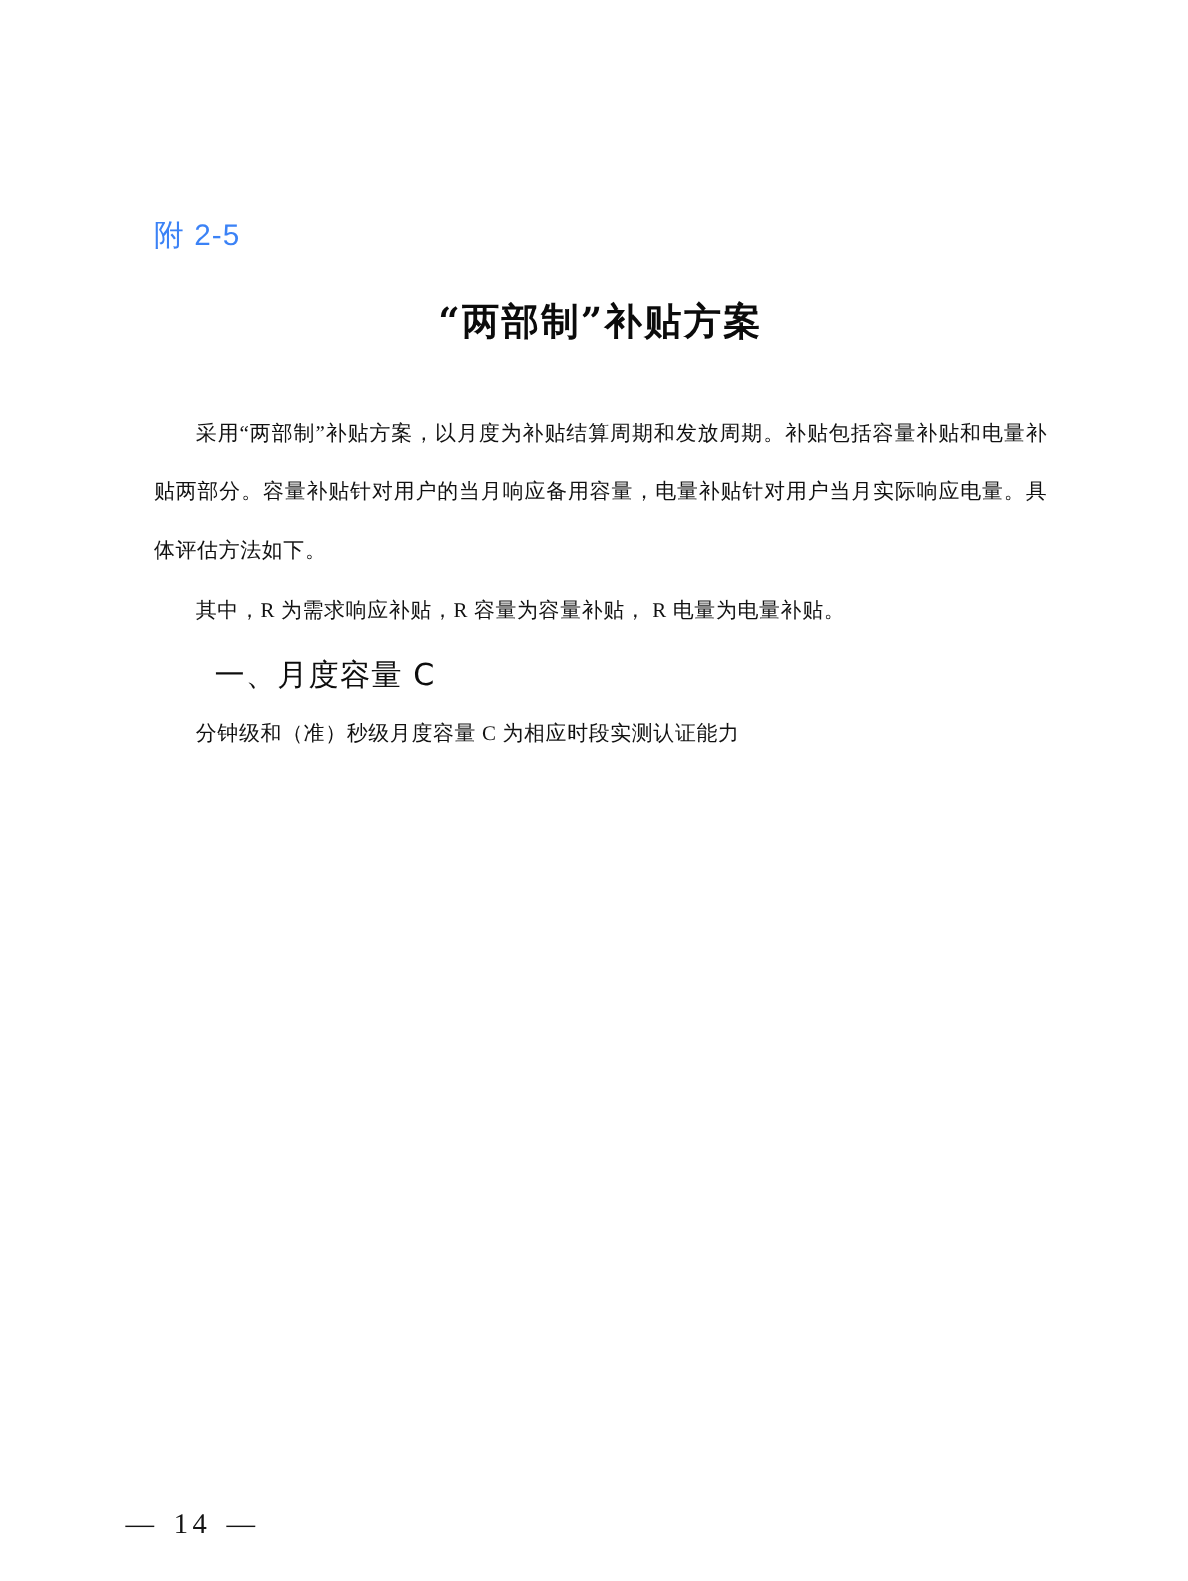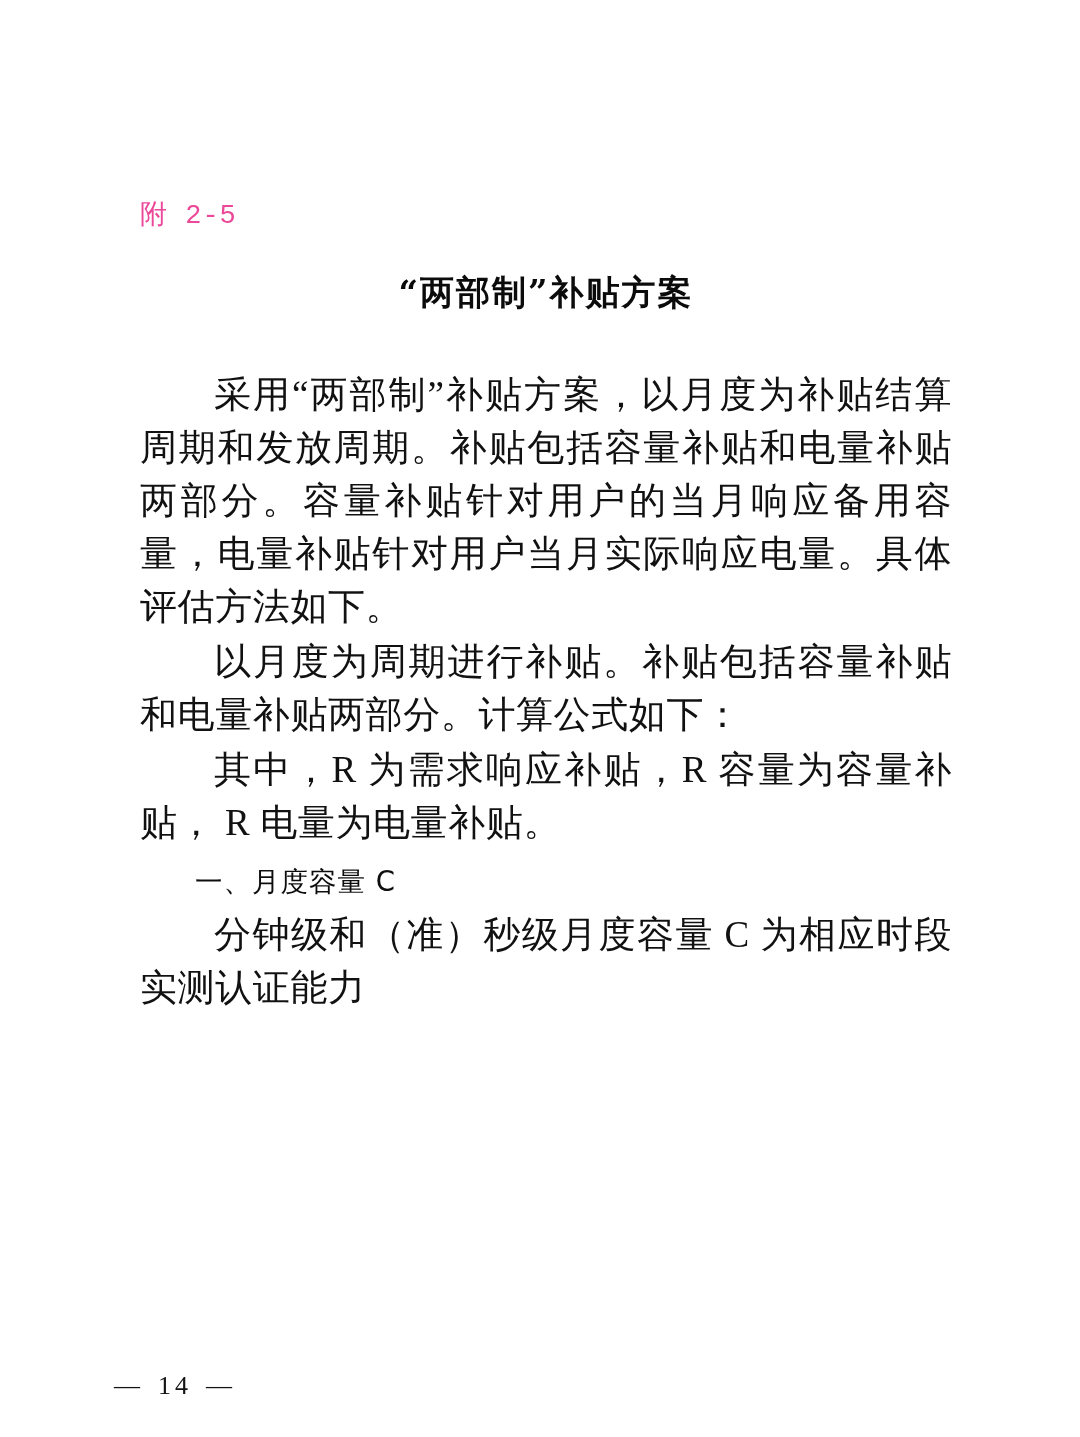--- a/index.html
+++ b/index.html
@@ -19,35 +19,35 @@
     position: absolute;
     left: 0; top: 0;
     width: 1080px;
     height: 1437px;
     box-sizing: border-box;
     padding: 196px 128px 0 140px;
   }
   .doc-label {
     font-size: 27px;
     letter-spacing: 1px;
-    color: #ec4899;
+    color: #3b82f6;
     margin: 0 0 38px 0;
-    font-family: Liberation Mono, monospace;
+    font-family: Liberation Sans, sans-serif;
   }
   .doc-title {
     text-align: center;
     font-size: 34px;
     font-weight: bold;
     letter-spacing: 2px;
     margin: 0 0 52px 0;
     color: #0b0b0b;
     font-family: "DejaVu Serif", "Liberation Serif", serif;
   }
   p.para {
-    font-size: 37px;
+    font-size: 19px;
     line-height: 53px;
     margin: 0 0 2px 0;
     text-align: justify;
     text-justify: inter-ideograph;
     text-indent: 2em;
     color: #111111;
     letter-spacing: 0.6px;
   }
   .formula {
     text-align: center;
@@ -98,21 +98,20 @@
 <body>
 
 <div class="page">
 
   <div class="doc-label">附 2-5</div>
 
   <h1 class="doc-title">“两部制”补贴方案</h1>
 
   <p class="para">采用“两部制”补贴方案，以月度为补贴结算周期和发放周期。补贴包括容量补贴和电量补贴两部分。容量补贴针对用户的当月响应备用容量，电量补贴针对用户当月实际响应电量。具体评估方法如下。</p>
 
-  <p class="para">以月度为周期进行补贴。补贴包括容量补贴和电量补贴两部分。计算公式如下：</p>
 
 
   <p class="para">其中，R 为需求响应补贴，R 容量为容量补贴， R 电量为电量补贴。</p>
 
 
   <h2 class="section">一、月度容量 C</h2>
 
 
   <p class="para">分钟级和（准）秒级月度容量 C 为相应时段实测认证能力</p>
 

